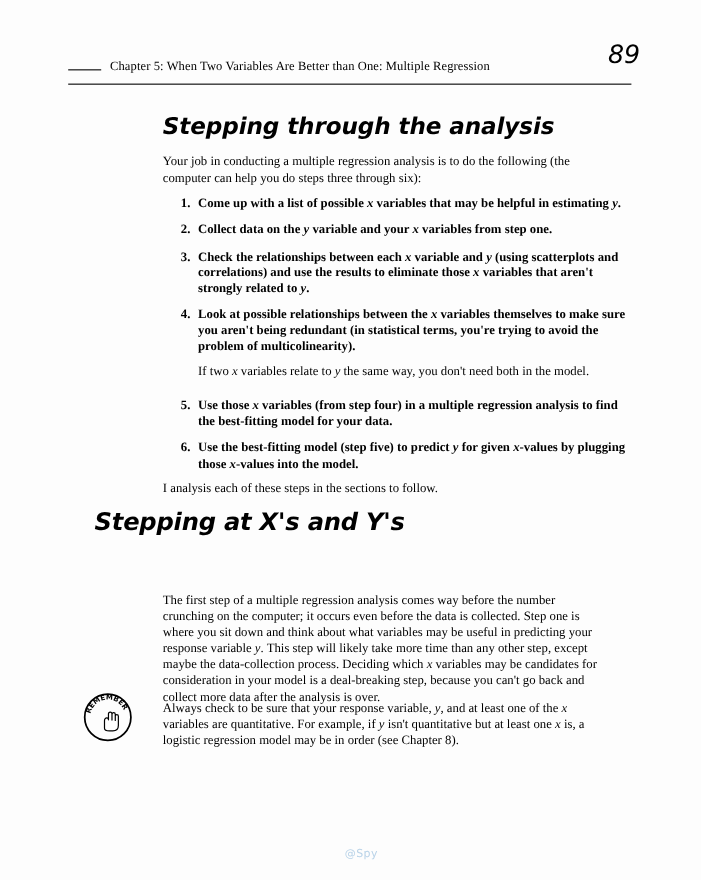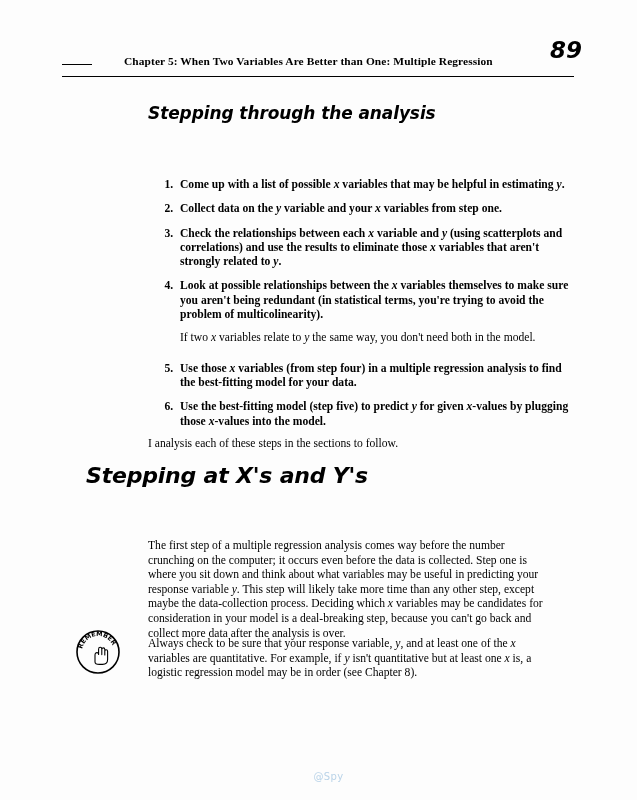--- a/index.html
+++ b/index.html
@@ -40,29 +40,28 @@
   }
   .header-rule {
     display: inline-block;
     width: 30px;
     border-bottom: 1.2px solid #000;
     height: 1px;
     margin-bottom: 3px;
   }
   .header-title {
     font-family: "Liberation Serif", serif;
-    font-weight: bold;
+    font-weight: normal;
     font-size: 11.4px;
     letter-spacing: 0.1px;
     white-space: nowrap;
-    margin-left: 24px;
   }
   .folio {
     font-family: "DejaVu Sans", sans-serif;
-    font-weight: bold;
+    font-weight: normal;
     font-style: italic;
     font-size: 23px;
     line-height: 1;
     position: absolute;
     right: 0px;
     top: -16px;
   }
   .header-underline {
     position: absolute;
     left: 62px;
@@ -84,21 +83,21 @@
     letter-spacing: -0.2px;
   }
   h3.section-b {
     position: absolute;
     left: 148px;
     top: 103px;
     margin: 0;
     font-family: "DejaVu Sans", sans-serif;
     font-style: italic;
     font-weight: bold;
-    font-size: 17px;
+    font-size: 21px;
     letter-spacing: -0.1px;
   }
 
   
   .body-col {
     position: absolute;
     left: 148px;
     width: 396px;
     font-size: 11.6px;
     line-height: 14.6px;
@@ -166,20 +165,23 @@
     <div class="header-left">
       <span class="header-rule"></span>
       <span class="header-title">Chapter 5: When Two Variables Are Better than One: Multiple Regression</span>
     </div>
     <span class="folio">89</span>
   </div>
   <div class="header-underline"></div>
 
   <h3 class="section-b">Stepping through the analysis</h3>
 
+  <div class="body-col" style="top:140px;">
+    <p>Your job in conducting a multiple regression analysis is to do the following (the computer can help you do steps three through six):</p>
+  </div>
 
   <ol class="steps">
     <li><span>Come up with a list of possible <i>x</i> variables that may be helpful in estimating <i>y</i>.</span></li>
     <li><span>Collect data on the <i>y</i> variable and your <i>x</i> variables from step one.</span></li>
     <li><span>Check the relationships between each <i>x</i> variable and <i>y</i> (using scatterplots and correlations) and use the results to eliminate those <i>x</i> variables that aren't strongly related to <i>y</i>.</span></li>
     <li>
       <span>Look at possible relationships between the <i>x</i> variables themselves to make sure you aren't being redundant (in statistical terms, you're trying to avoid the problem of multicolinearity).</span>
       <p class="sub-para">If two <i>x</i> variables relate to <i>y</i> the same way, you don't need both in the model.</p>
     </li>
     <li><span>Use those <i>x</i> variables (from step four) in a multiple regression analysis to find the best-fitting model for your data.</span></li>

